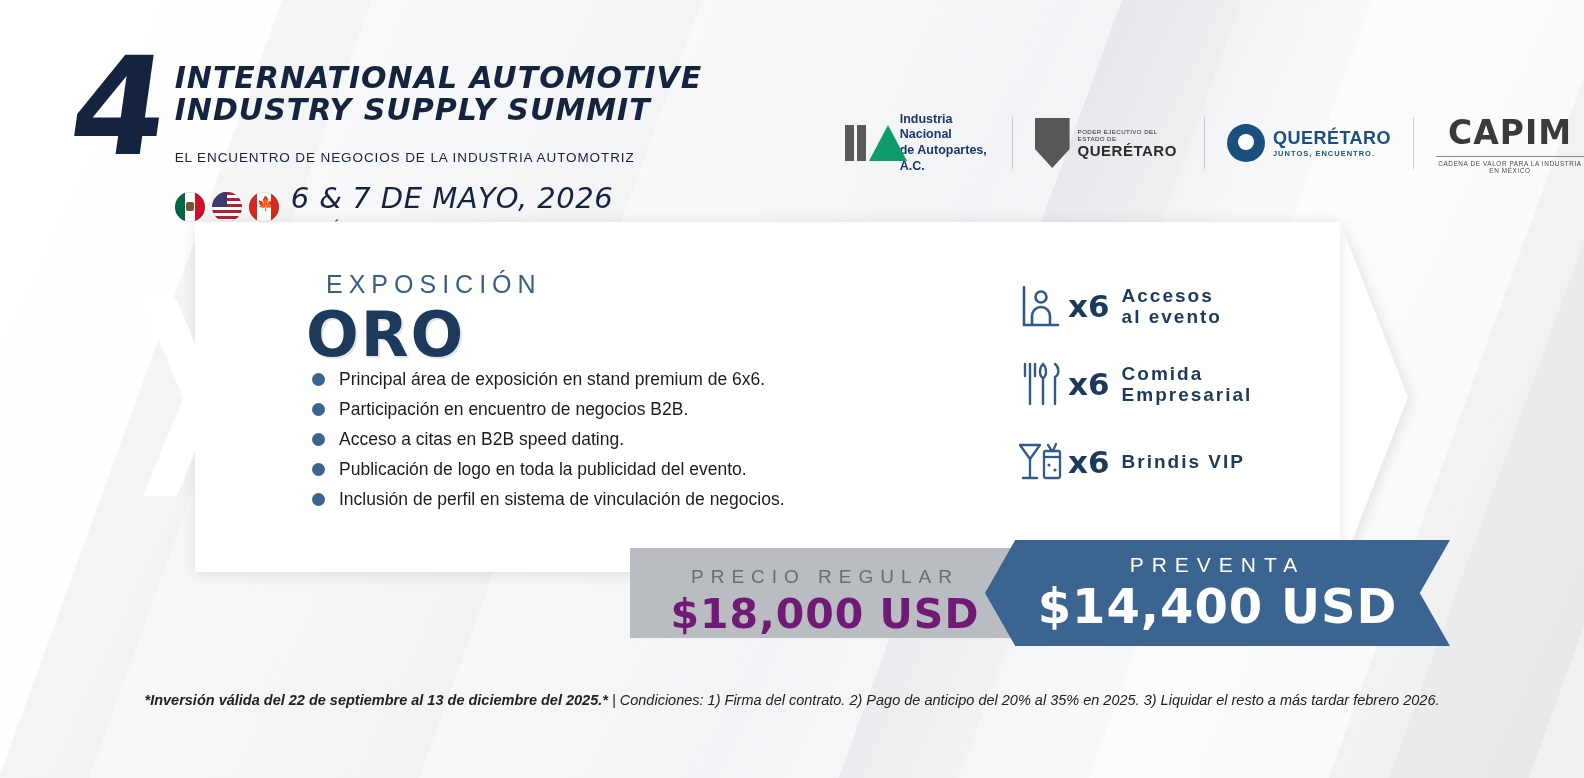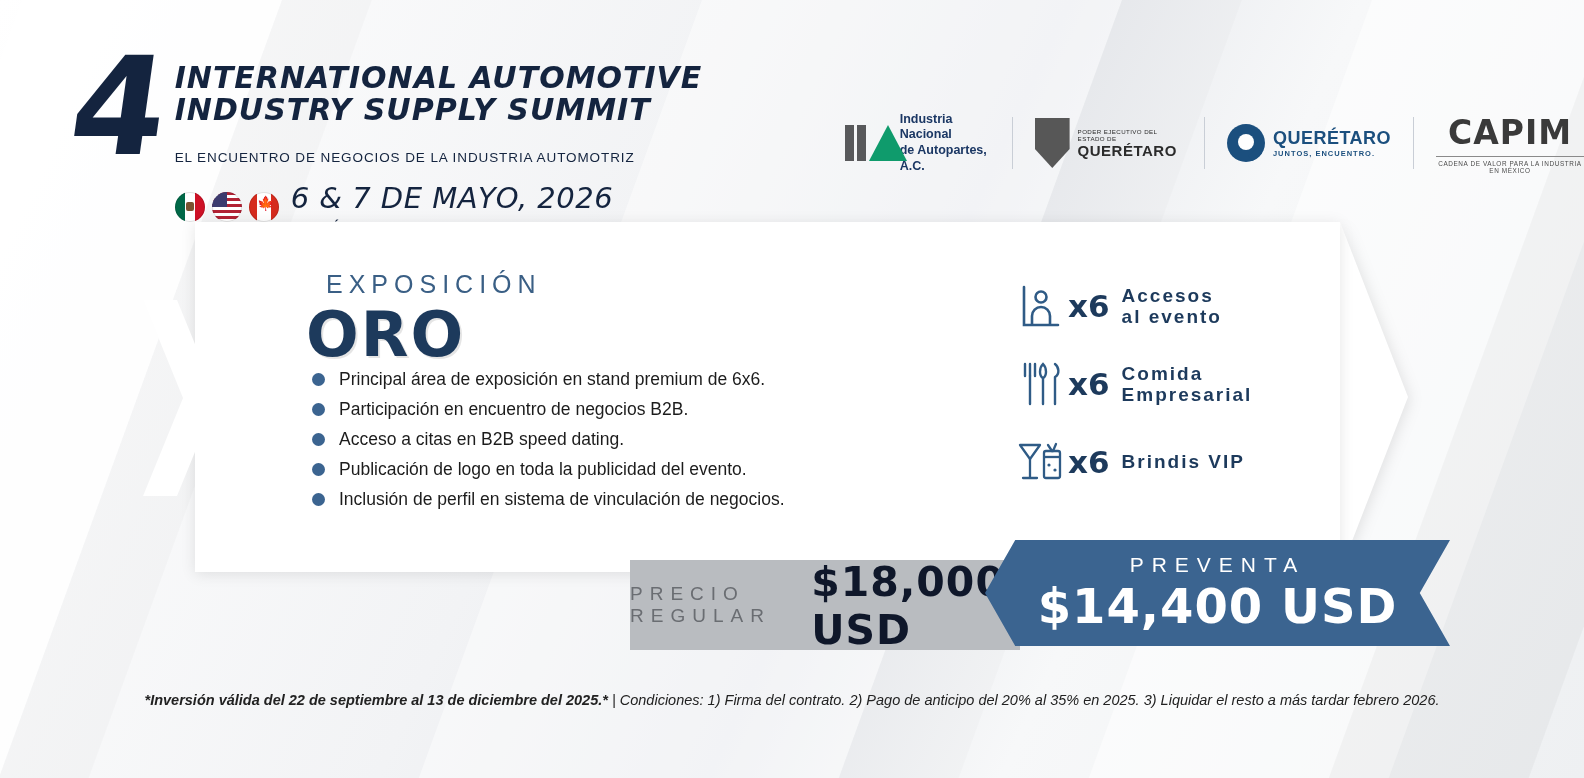--- a/index.html
+++ b/index.html
@@ -137,27 +137,27 @@
   
   .benefits { position: absolute; left: 1010px; top: 278px; }
   .benefit { display: flex; align-items: center; margin-bottom: 22px; }
   .b-icon { width: 62px; height: 56px; color: #2f5b86; display: flex; align-items: center; justify-content: center; flex: none; }
   .b-qty { font-family: "DejaVu Sans", sans-serif; font-size: 31px; font-weight: bold; color: #1d3a5c;
            margin-left: -4px; margin-right: 12px; }
   .b-label { font-size: 19px; font-weight: bold; color: #1d3a5c; letter-spacing: 2px; line-height: 1.12; }
 
   
   .price-regular {
-    position: absolute; left: 630px; top: 560px; width: 390px; height: 90px;
+    position: absolute; left: 630px; top: 548px; width: 390px; height: 90px;
     background: #b9bcc0;
     clip-path: polygon(0 0, 100% 0, 100% 100%, 0 100%);
-    display: flex; flex-direction: row; align-items: center; justify-content: center;
+    display: flex; flex-direction: column; align-items: center; justify-content: flex-end;
   }
   .pr-label { font-size: 19px; letter-spacing: 7px; color: #6a6d72; font-weight: 500; }
-  .pr-value { font-family: "DejaVu Sans", sans-serif; font-size: 41px; font-weight: bold; color: #0f172a;
+  .pr-value { font-family: "DejaVu Sans", sans-serif; font-size: 41px; font-weight: bold; color: #701a75;
               letter-spacing: 1px; margin-top: 2px; }
 
   .price-sale {
     position: absolute; left: 985px; top: 540px; width: 465px; height: 106px;
     background: #3b6490;
     clip-path: polygon(6.5% 0, 100% 0, 93.5% 50%, 100% 100%, 6.5% 100%, 0 50%);
     display: flex; flex-direction: column; align-items: center; justify-content: center;
   }
   .ps-label { font-size: 21px; letter-spacing: 8px; color: #ffffff; font-weight: 500; }
   .ps-value { font-family: "DejaVu Sans", sans-serif; font-size: 48px; font-weight: bold; color: #ffffff;

